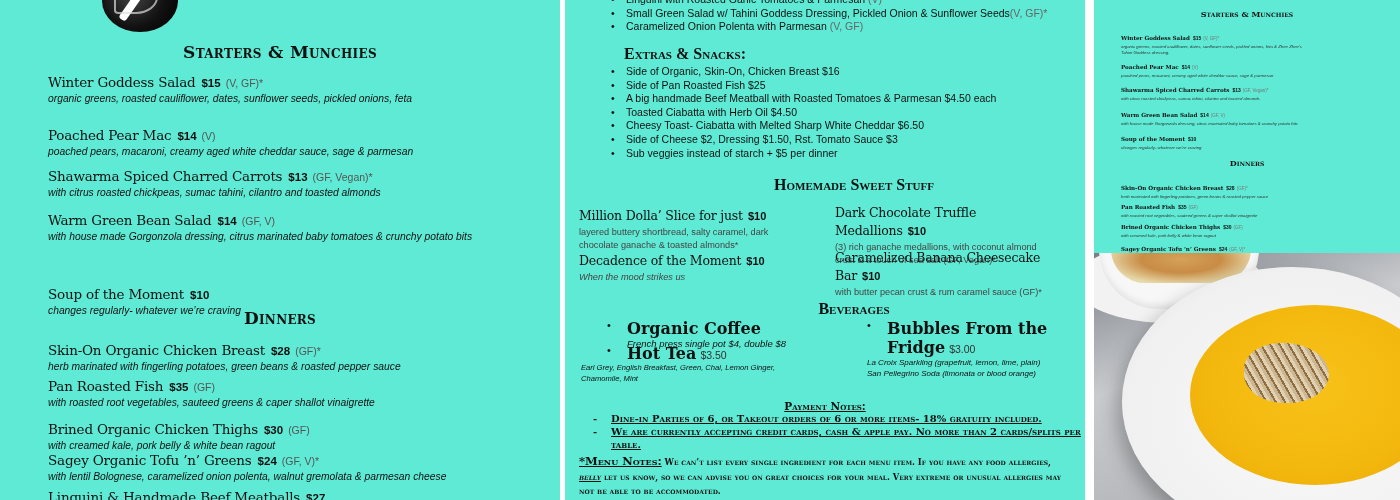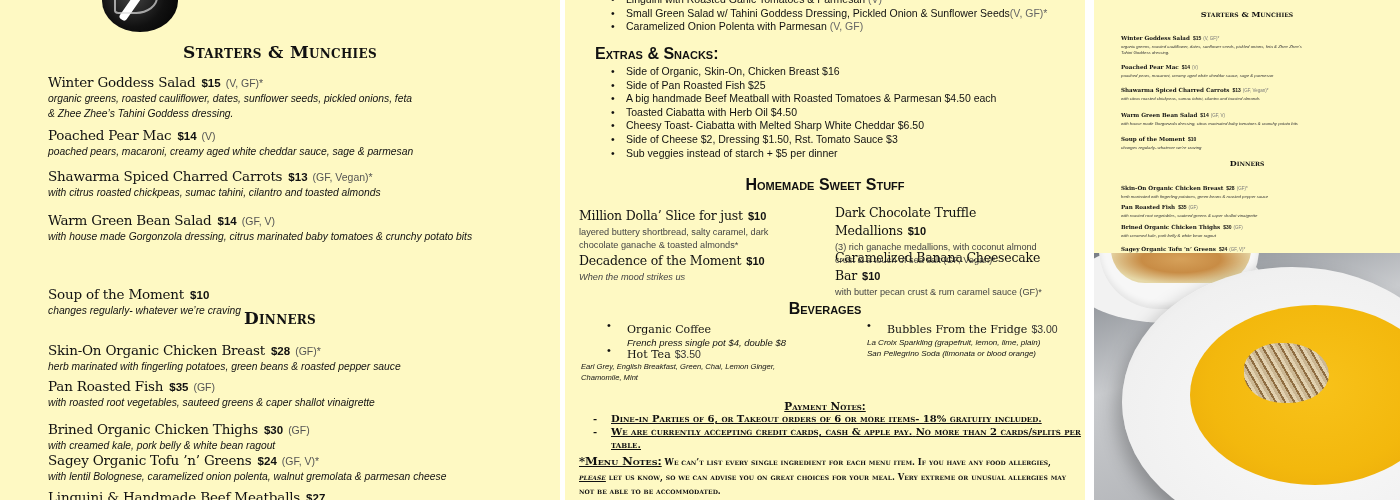--- a/index.html
+++ b/index.html
@@ -1,19 +1,19 @@
 <!DOCTYPE html>
 <html><head>
 <meta charset="utf-8">
 <style>
   * { box-sizing: border-box; margin: 0; padding: 0; }
   html, body { width: 1400px; height: 500px; overflow: hidden; background: #fff; }
   body { position: relative; font-family: "Liberation Sans", sans-serif; color: #111; }
 
-  .page { position: absolute; top: 0; background: #fef9c3; overflow: hidden; }
+  .page { position: absolute; top: 0; background: #5eead4; overflow: hidden; }
   #page-left { left: 0; width: 560px; height: 500px; }
   #page-mid { left: 565px; width: 520px; height: 500px; }
   #page-right { left: 1094px; width: 306px; height: 500px; }
 
   .logo { position: absolute; left: 102px; top: -30px; width: 76px; height: 62px; border-radius: 50%;
           background: radial-gradient(circle at 40% 40%, #444 0%, #111 55%, #000 100%); overflow: hidden; }
   .logo::before { content: ""; position: absolute; left: 30px; top: 4px; width: 8px; height: 50px; background: #fff;
           transform: rotate(35deg); border-radius: 3px; }
   .logo::after { content: ""; position: absolute; left: 12px; top: 10px; width: 40px; height: 30px;
           border: 2px solid #ddd; border-radius: 50% 10% 50% 10%; opacity: .7; }
@@ -25,31 +25,31 @@
   .item .price { font-weight: bold; font-size: 11.5px; margin-left: 6px; }
   .item .tags { font-size: 10.5px; color: #555; margin-left: 5px; }
   .item .desc { font-style: italic; font-size: 10.3px; color: #111; line-height: 14px; margin-top: 1px; }
 
   #page-left .sec-title { position: absolute; left: 0; width: 560px; font-size: 17px; }
 
   
   .bullets { position: absolute; left: 46px; list-style: none; font-size: 10.5px; line-height: 13.6px; }
   .bullets li { position: relative; padding-left: 15px; }
   .bullets li::before { content: "•"; position: absolute; left: 0; top: 0; }
-  .mid-h { position: absolute; font-family: Liberation Sans, sans-serif; font-variant: small-caps; font-weight: bold; }
+  .mid-h { position: absolute; font-family: Liberation Serif, serif; font-variant: small-caps; font-weight: bold; margin-left: 29px; }
   .dessert { position: absolute; }
   .dessert .name { font-family: "DejaVu Serif", serif; font-size: 12.5px; letter-spacing: -.2px; }
   .dessert .price { font-weight: bold; font-size: 11px; margin-left: 5px; }
   .dessert .desc { font-size: 9.2px; color: #444; line-height: 12.5px; margin-top: 2px; }
   .dessert .desc.it { font-style: italic; }
 
   .bev { position: absolute; }
   .bev .row { position: relative; padding-left: 20px; }
   .bev .row::before { content: "•"; position: absolute; left: 0; top: 0; font-size: 11px; }
-  .bev .name { font-family: "DejaVu Serif", serif; font-size: 11px; font-weight: normal; }
+  .bev .name { font-family: "DejaVu Serif", serif; font-size: 16px; font-weight: bold; }
   .bev .price { font-size: 10.5px; color: #333; margin-left: 4px; }
   .bev .desc { font-style: italic; font-size: 9.5px; line-height: 12px; }
   .bev .desc.small { font-size: 7.6px; line-height: 10.5px; }
   .pay-title { position: absolute; left: 0; width: 520px; text-align: center; top: 400px; font-size: 10.5px; text-decoration: underline; font-family: "DejaVu Serif", serif; font-variant: small-caps; font-weight: bold; }
   .pay-list { position: absolute; left: 28px; top: 412px; list-style: none; font-size: 10px; line-height: 13px; font-family: "DejaVu Serif", serif; font-variant: small-caps; font-weight: bold; }
   .pay-list li { position: relative; padding-left: 18px; text-decoration: underline; }
   .pay-list li::before { content: "-"; position: absolute; left: 0; }
   .u { text-decoration: underline; }
   .menu-notes { position: absolute; left: 14px; top: 454px; width: 490px; font-size: 8.3px; line-height: 14.5px; font-family: "DejaVu Serif", serif; font-variant: small-caps; font-weight: bold; }
   .menu-notes .lead { font-size: 11.5px; text-decoration: underline; }
@@ -77,21 +77,20 @@
 <body>
 
 <div class="page" id="page-left">
   <div class="logo"></div>
 
   <div class="sec-title" style="top:42px;">Starters &amp; Munchies</div>
 
   <div class="item" style="top:73px;">
     <div><span class="name">Winter Goddess Salad</span><span class="price">$15</span><span class="tags">(V, GF)*</span></div>
     <div class="desc">organic greens, roasted cauliflower, dates, sunflower seeds, pickled onions, feta</div>
-    <div class="desc">&amp; Zhee Zhee’s Tahini Goddess dressing.</div>
   </div>
   <div class="item" style="top:126px;">
     <div><span class="name">Poached Pear Mac</span><span class="price">$14</span><span class="tags">(V)</span></div>
     <div class="desc">poached pears, macaroni, creamy aged white cheddar sauce, sage &amp; parmesan</div>
   </div>
   <div class="item" style="top:167px;">
     <div><span class="name">Shawarma Spiced Charred Carrots</span><span class="price">$13</span><span class="tags">(GF, Vegan)*</span></div>
     <div class="desc">with citrus roasted chickpeas, sumac tahini, cilantro and toasted almonds</div>
   </div>
   <div class="item" style="top:211px;">
@@ -181,21 +180,21 @@
 
   <div class="pay-title">Payment Notes:</div>
   <ul class="pay-list">
     <li>Dine-in Parties of 6, or Takeout orders of 6 or more items- 18% gratuity included.</li>
     <li><span>We are currently accepting credit cards, cash &amp; apple pay.</span> <span class="u">No more than 2 cards/splits per table.</span></li>
   </ul>
 
   <div class="menu-notes">
     <span class="lead">*Menu Notes:</span>
     <span>We can’t list every single ingredient for each menu item.  If you have any food allergies,</span>
-    <span class="please">please</span>
+    <span class="please">belly</span>
     <span>let us know, so we can advise you on great choices for your meal. Very extreme or unusual allergies may not be able to be accommodated.</span>
   </div>
 </div>
 
 <div class="page" id="page-right">
   <div class="thumb-title" style="top:9px;">Starters &amp; Munchies</div>
   <div class="titem" style="top:26px;">
       <div><span class="name">Winter Goddess Salad</span><span class="price">$15</span><span class="tags">(V, GF)*</span></div>
       <div class="desc" style="width:190px;">organic greens, roasted cauliflower, dates, sunflower seeds, pickled onions, feta &amp; Zhee Zhee’s Tahini Goddess dressing.</div>
     </div>

